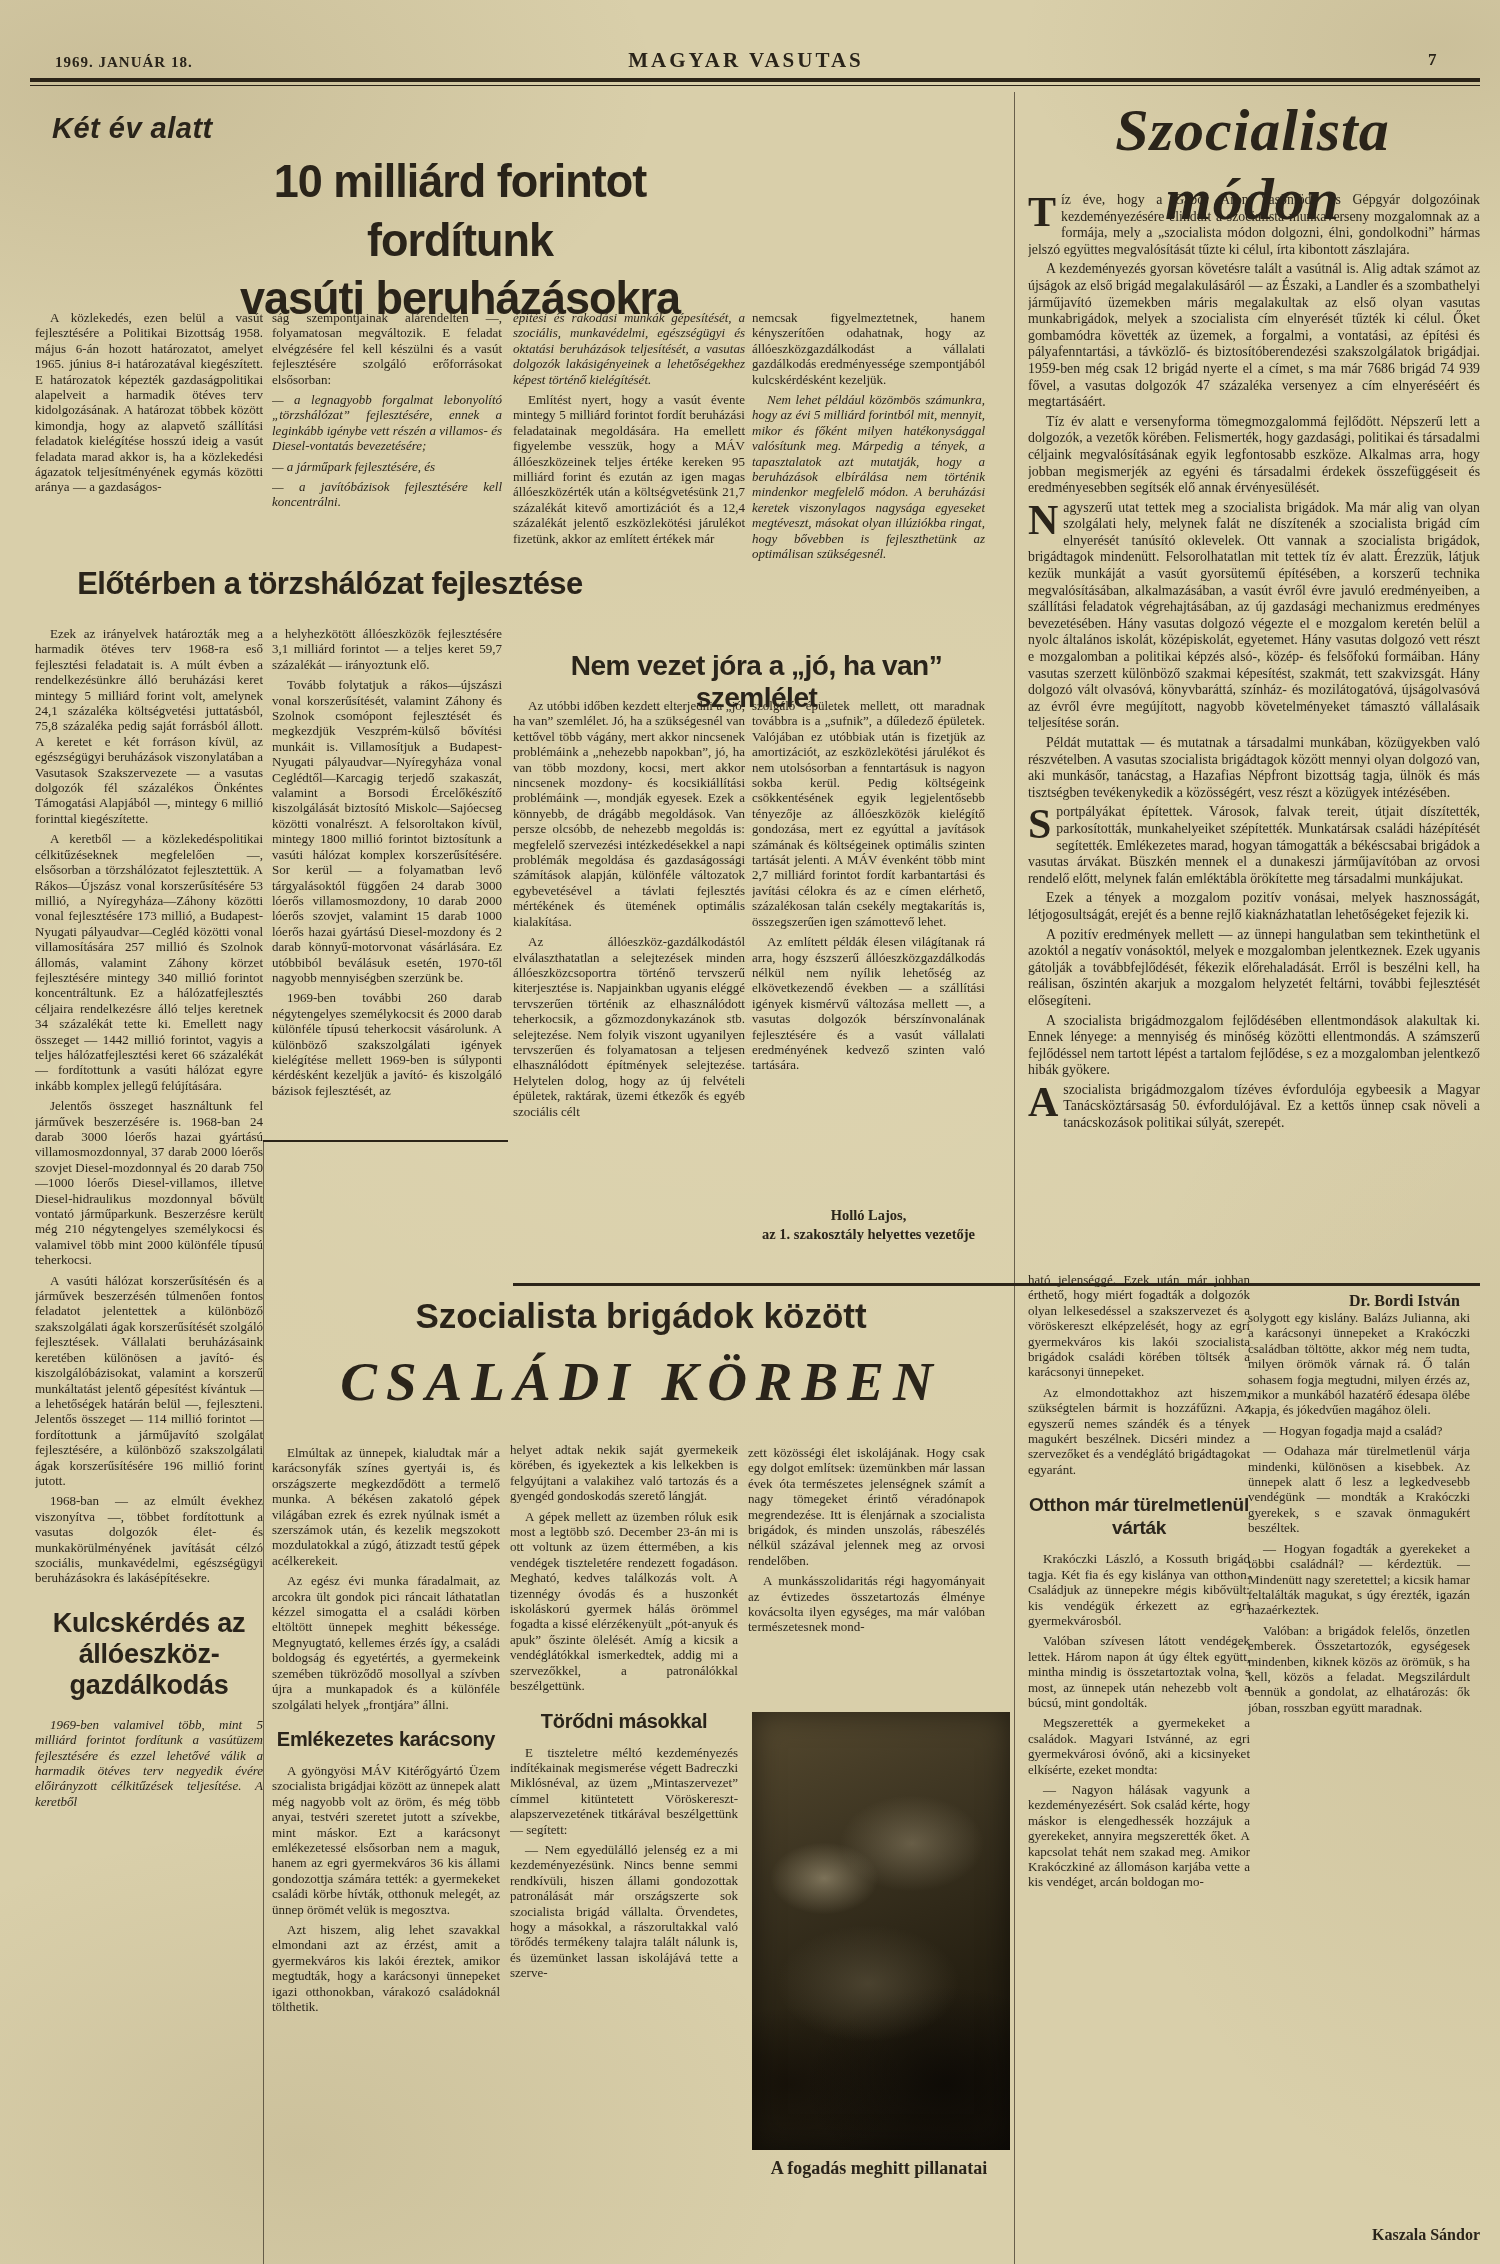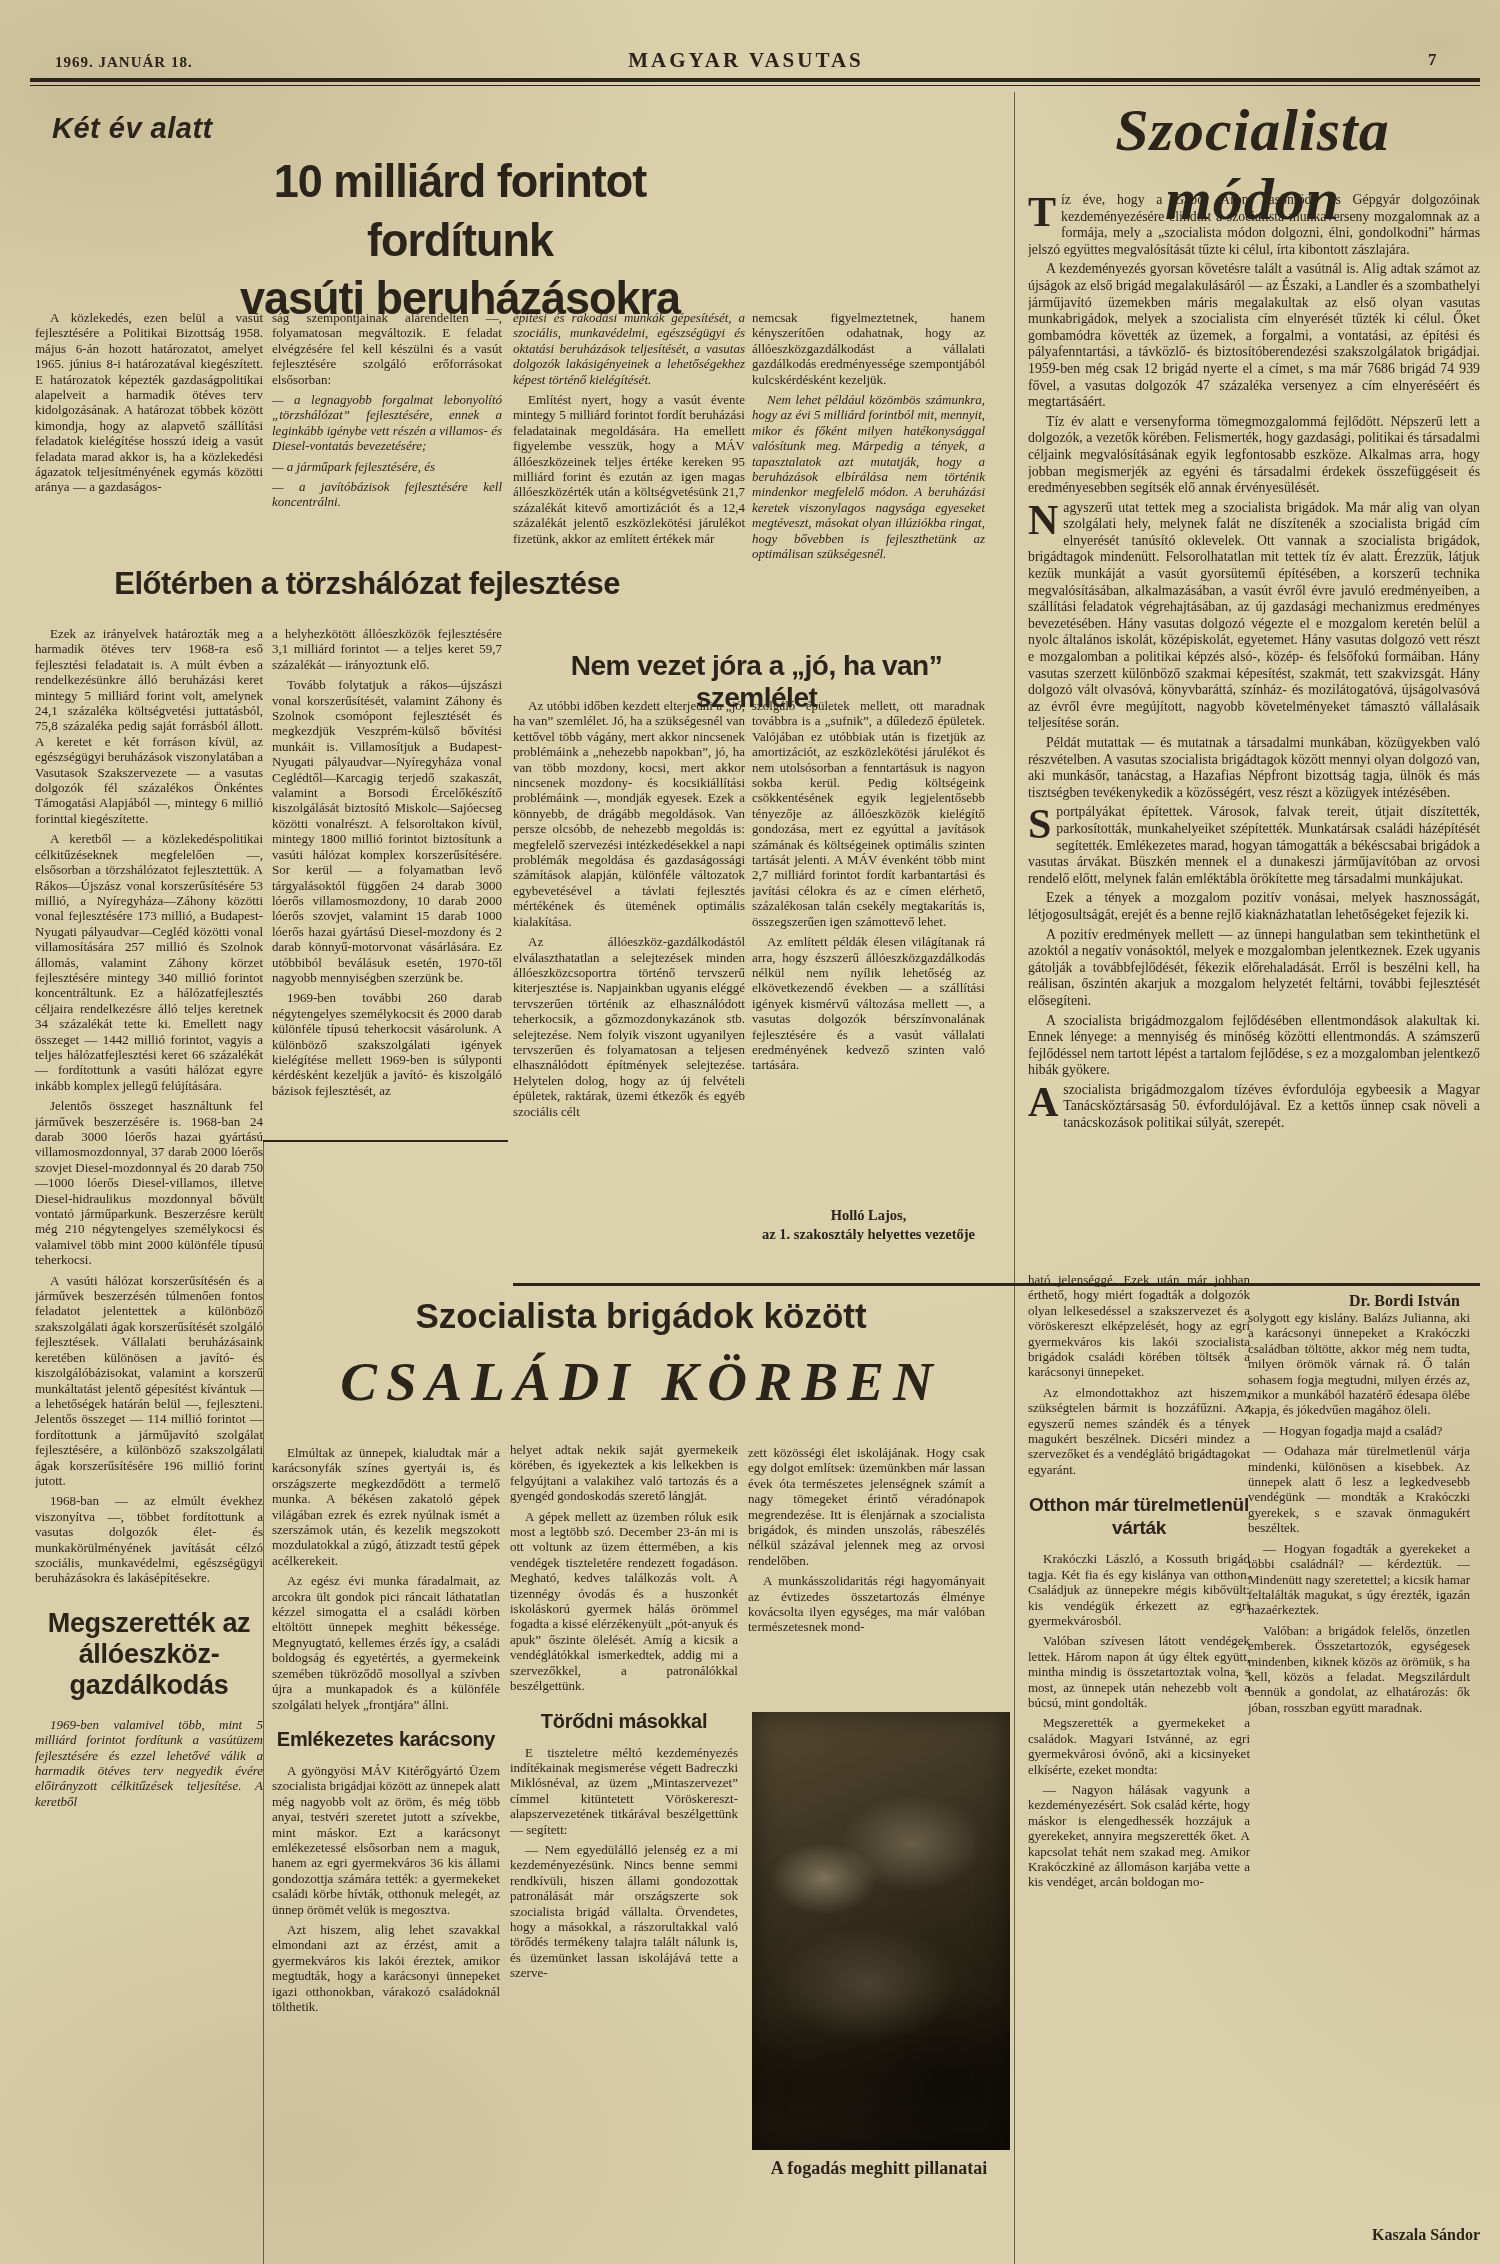--- a/index.html
+++ b/index.html
@@ -17,21 +17,21 @@
   .abs{position:absolute;}
   
   .mast-date{font-weight:bold;font-size:15px;letter-spacing:1px;}
   .mast-title{font-weight:bold;font-size:21px;letter-spacing:3px;}
   .mast-page{font-weight:bold;font-size:17px;}
   .rule{background:#2b2418;}
   
   .kicker{font-family:"Liberation Sans",sans-serif;font-style:italic;font-weight:bold;font-size:29px;letter-spacing:.5px;}
   .headline{font-family:"Liberation Sans",sans-serif;font-weight:bold;font-size:45px;line-height:56px;text-align:center;letter-spacing:-1px;transform:scaleY(1.04);}
   .subhead{font-family:"Liberation Sans",sans-serif;font-weight:bold;text-align:center;letter-spacing:-.5px;}
-  .sh1{font-size:31px;text-align:right;}
+  .sh1{font-size:31px;}
   .sh2{font-size:28px;}
   .ed-head{font-size:60px;font-weight:bold;font-style:italic;text-align:center;letter-spacing:1px;}
   .fam-kicker{font-family:"Liberation Sans",sans-serif;font-weight:bold;font-size:35px;text-align:center;letter-spacing:0px;}
   .fam-title{font-weight:bold;font-style:italic;font-size:55px;text-align:center;letter-spacing:9px;}
   
   .col{font-size:13px;line-height:15.4px;overflow:hidden;}
   .col p{margin:0 0 5px;text-indent:15px;text-align:justify;}
   .col p.ni{text-indent:0;}
   .col p.em{font-style:italic;}
   .wide{font-size:13.8px;line-height:16.6px;overflow:hidden;}
@@ -94,21 +94,21 @@
 
   <div class="abs subhead sh1" style="left:40px;top:566px;width:580px;">Előtérben a törzshálózat fejlesztése</div>
   <div class="abs subhead sh2" style="left:513px;top:650px;width:487px;">Nem vezet jóra a „jó, ha van” szemlélet</div>
 
   <div class="abs col" style="left:35px;top:626px;width:228px;height:1552px;">
       <p>Ezek az irányelvek határozták meg a harmadik ötéves terv 1968-ra eső fejlesztési feladatait is. A múlt évben a rendelkezésünkre álló beruházási keret mintegy 5 milliárd forint volt, amelynek 24,1 százaléka költségvetési juttatásból, 75,8 százaléka pedig saját forrásból állott. A keretet e két forráson kívül, az egészségügyi beruházások viszonylatában a Vasutasok Szakszervezete — a vasutas dolgozók fél százalékos Önkéntes Támogatási Alapjából —, mintegy 6 millió forinttal kiegészítette.</p>
       <p>A keretből — a közlekedéspolitikai célkitűzéseknek megfelelően —, elsősorban a törzshálózatot fejlesztettük. A Rákos—Újszász vonal korszerűsítésére 53 millió, a Nyíregyháza—Záhony közötti vonal fejlesztésére 173 millió, a Budapest-Nyugati pályaudvar—Cegléd közötti vonal villamosítására 257 millió és Szolnok állomás, valamint Záhony körzet fejlesztésére mintegy 340 millió forintot koncentráltunk. Ez a hálózatfejlesztés céljaira rendelkezésre álló teljes keretnek 34 százalékát tette ki. Emellett nagy összeget — 1442 millió forintot, vagyis a teljes hálózatfejlesztési keret 66 százalékát — fordítottunk a vasúti hálózat egyre inkább komplex jellegű felújítására.</p>
       <p>Jelentős összeget használtunk fel járművek beszerzésére is. 1968-ban 24 darab 3000 lóerős hazai gyártású villamosmozdonnyal, 37 darab 2000 lóerős szovjet Diesel-mozdonnyal és 20 darab 750—1000 lóerős Diesel-villamos, illetve Diesel-hidraulikus mozdonnyal bővült vontató járműparkunk. Beszerzésre került még 210 négytengelyes személykocsi és valamivel több mint 2000 különféle típusú teherkocsi.</p>
       <p>A vasúti hálózat korszerűsítésén és a járművek beszerzésén túlmenően fontos feladatot jelentettek a különböző szakszolgálati ágak korszerűsítését szolgáló fejlesztések. Vállalati beruházásaink keretében különösen a javító- és kiszolgálóbázisokat, valamint a korszerű munkáltatást jelentő gépesítést kívántuk — a lehetőségek határán belül —, fejleszteni. Jelentős összeget — 114 millió forintot — fordítottunk a járműjavító szolgálat fejlesztésére, a különböző szakszolgálati ágak korszerűsítésére 196 millió forint jutott.</p>
       <p>1968-ban — az elmúlt évekhez viszonyítva —, többet fordítottunk a vasutas dolgozók élet- és munkakörülményének javítását célzó szociális, munkavédelmi, egészségügyi beruházásokra és lakásépítésekre.</p>
-      <div class="colhead h-lg">Megszerették az állóeszköz-gazdálkodás</div>
+      <div class="colhead h-lg">Kulcskérdés az állóeszköz-gazdálkodás</div>
       <p class="em">1969-ben valamivel több, mint 5 milliárd forintot fordítunk a vasútüzem fejlesztésére és ezzel lehetővé válik a harmadik ötéves terv negyedik évére előirányzott célkitűzések teljesítése. A keretből</p>
     </div>
   <div class="abs col" style="left:272px;top:626px;width:230px;height:500px;">
       <p class="ni">a helyhezkötött állóeszközök fejlesztésére 3,1 milliárd forintot — a teljes keret 59,7 százalékát — irányoztunk elő.</p>
       <p>Tovább folytatjuk a rákos—újszászi vonal korszerűsítését, valamint Záhony és Szolnok csomópont fejlesztését és megkezdjük Veszprém-külső bővítési munkáit is. Villamosítjuk a Budapest-Nyugati pályaudvar—Nyíregyháza vonal Ceglédtől—Karcagig terjedő szakaszát, valamint a Borsodi Ércelőkészítő kiszolgálását biztosító Miskolc—Sajóecseg közötti vonalrészt. A felsoroltakon kívül, mintegy 1800 millió forintot biztosítunk a vasúti hálózat komplex korszerűsítésére. Sor kerül — a folyamatban levő tárgyalásoktól függően 24 darab 3000 lóerős villamosmozdony, 10 darab 2000 lóerős szovjet, valamint 15 darab 1000 lóerős hazai gyártású Diesel-mozdony és 2 darab könnyű-motorvonat vásárlására. Ez utóbbiból beválásuk esetén, 1970-től nagyobb mennyiségben szerzünk be.</p>
       <p>1969-ben további 260 darab négytengelyes személykocsit és 2000 darab különféle típusú teherkocsit vásárolunk. A különböző szakszolgálati igények kielégítése mellett 1969-ben is súlyponti kérdésként kezeljük a javító- és kiszolgáló bázisok fejlesztését, az</p>
     </div>
   <div class="abs col" style="left:513px;top:698px;width:232px;height:580px;">
       <p>Az utóbbi időben kezdett elterjedni a „jó, ha van” szemlélet. Jó, ha a szükségesnél van kettővel több vágány, mert akkor nincsenek problémáink a „nehezebb napokban”, jó, ha van több mozdony, kocsi, mert akkor nincsenek mozdony- és kocsikiállítási problémáink —, mondják egyesek. Ezek a könnyebb, de drágább megoldások. Van persze olcsóbb, de nehezebb megoldás is: megfelelő szervezési intézkedésekkel a napi problémák megoldása és gazdaságossági számítások alapján, különféle változatok egybevetésével a távlati fejlesztés mértékének és ütemének optimális kialakítása.</p>
       <p>Az állóeszköz-gazdálkodástól elválaszthatatlan a selejtezések minden állóeszközcsoportra történő tervszerű kiterjesztése is. Napjainkban ugyanis eléggé tervszerűen történik az elhasználódott teherkocsik, a gőzmozdonykazánok stb. selejtezése. Nem folyik viszont ugyanilyen tervszerűen és folyamatosan a teljesen elhasználódott építmények selejtezése. Helytelen dolog, hogy az új felvételi épületek, raktárak, üzemi étkezők és egyéb szociális célt</p>

